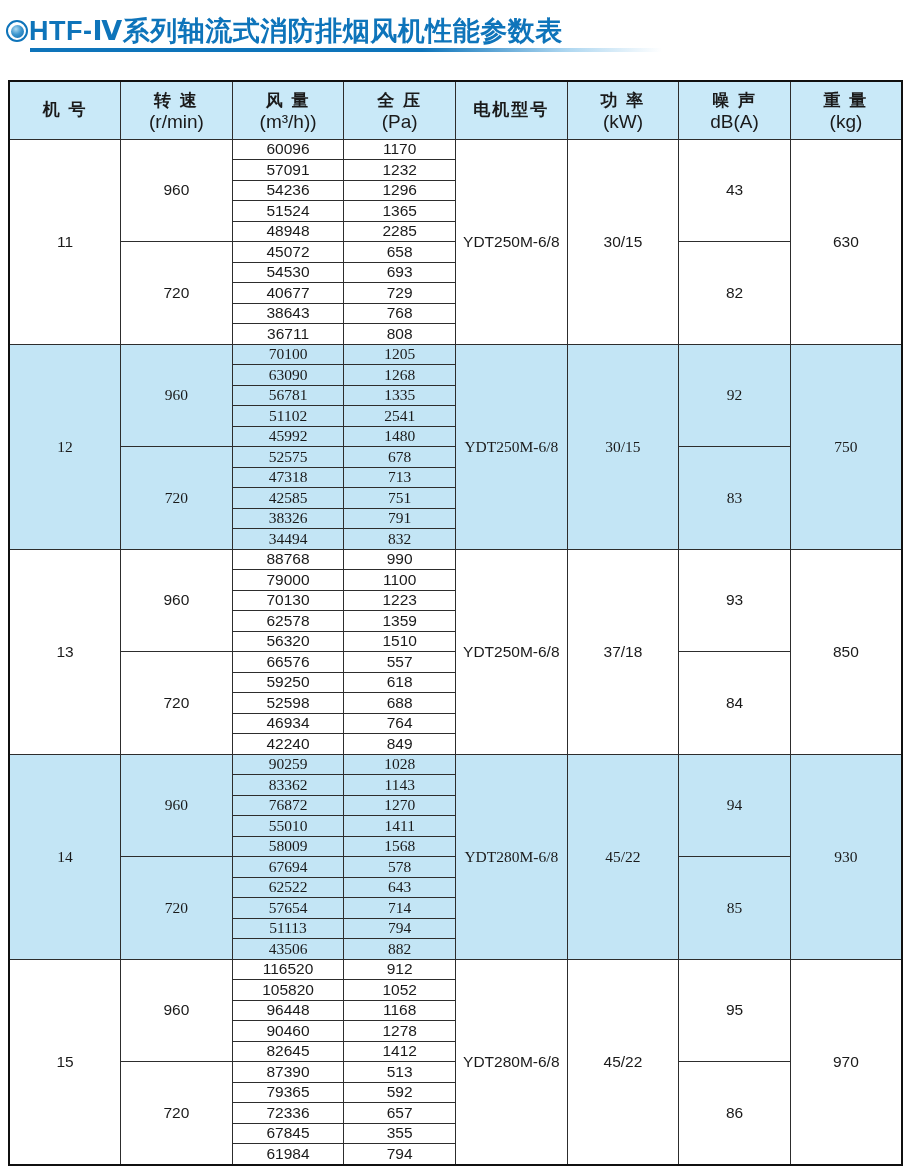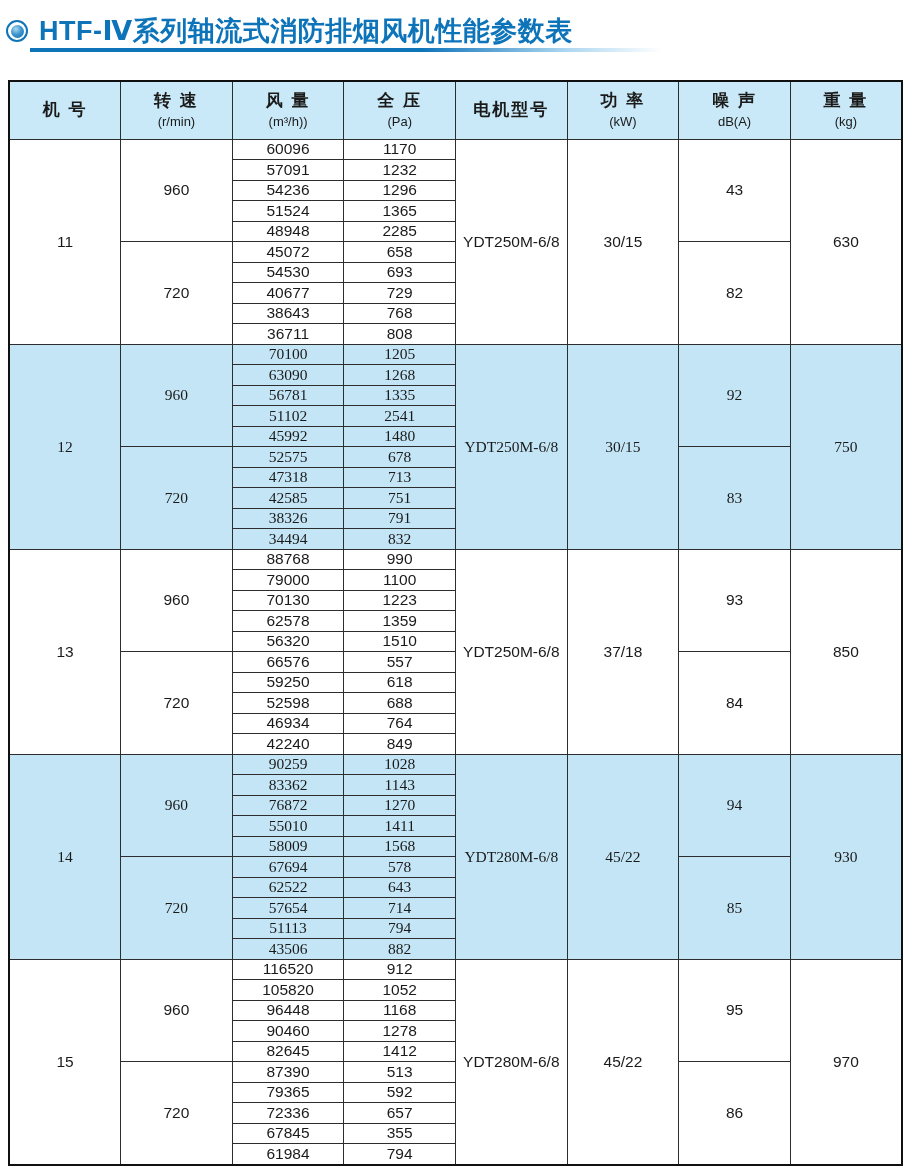--- a/index.html
+++ b/index.html
@@ -5,34 +5,34 @@
   * { margin:0; padding:0; box-sizing:border-box; }
   html,body { width:910px; height:1173px; background:#ffffff; overflow:hidden;
               font-family:"Liberation Sans","DejaVu Sans",sans-serif; }
 
   
   .title-row { position:absolute; left:6px; top:13px; display:flex; align-items:center; }
   .bullet { width:22px; height:22px; border:2.5px solid #0e74ba; border-radius:50%;
             position:relative; flex:0 0 auto; background:#fff; }
   .bullet::after { content:''; position:absolute; inset:2.5px; border-radius:50%;
             background:radial-gradient(circle at 38% 32%, #acd9f1 0%, #3e97cf 45%, #0b67a8 100%); }
-  .page-title { margin-left:11px; font-size:27px; font-weight:bold; color:#0e74ba;
+  .page-title { margin-left:1px; font-size:27px; font-weight:bold; color:#0e74ba;
             letter-spacing:0.5px; white-space:nowrap; }
   .title-underline { position:absolute; left:30px; top:48px; width:632px; height:4px;
             background:linear-gradient(to right, #0e74ba 62%, rgba(160,208,238,0.85) 85%, rgba(222,240,250,0) 100%); }
 
   
   table.spec { position:absolute; left:8px; top:80px; width:895px; height:1086px;
                border-collapse:collapse; table-layout:fixed;
                border:2px solid #101010; }
   .spec th, .spec td { border:1px solid #2d2d2d; text-align:center; vertical-align:middle;
                color:#1a1a1a; background:#ffffff; overflow:hidden; }
   .spec thead th { height:58px; background:#c9e9f8; font-weight:bold; }
   .spec thead .h1 { display:block; font-size:17px; letter-spacing:2px; line-height:22px; }
-  .spec thead .h2 { display:block; font-size:13px; font-weight:normal; line-height:19px; }
+  .spec thead .h2 { display:block; font-size:19px; font-weight:normal; line-height:19px; }
   .spec tbody td { font-size:15.5px; font-weight:normal; }
   .spec tbody tr.striped td { background:#c3e5f5;font-family:Liberation Serif, serif; }
 </style>
 </head>
 <body>
 
 <div class="title-row">
   <div class="bullet"></div>
   <span class="page-title">HTF-Ⅳ系列轴流式消防排烟风机性能参数表</span>
 </div>

